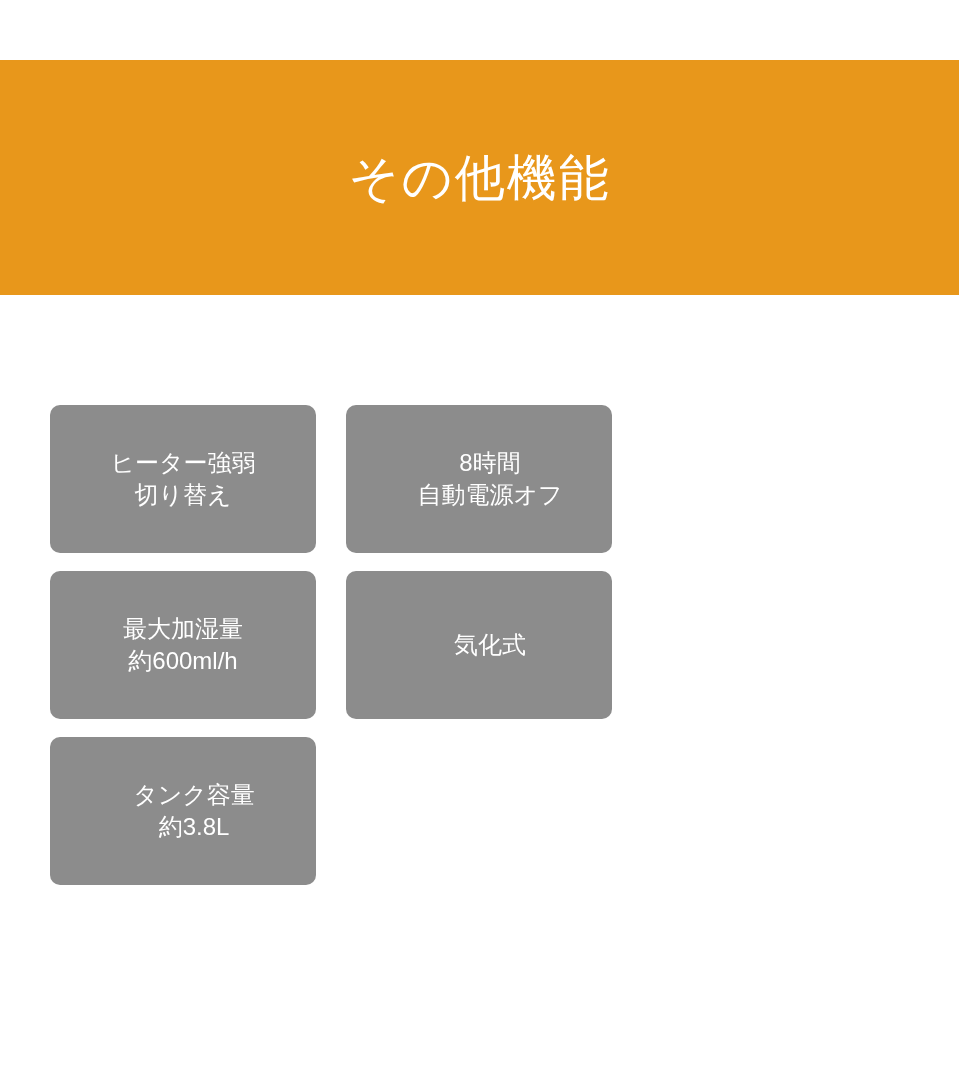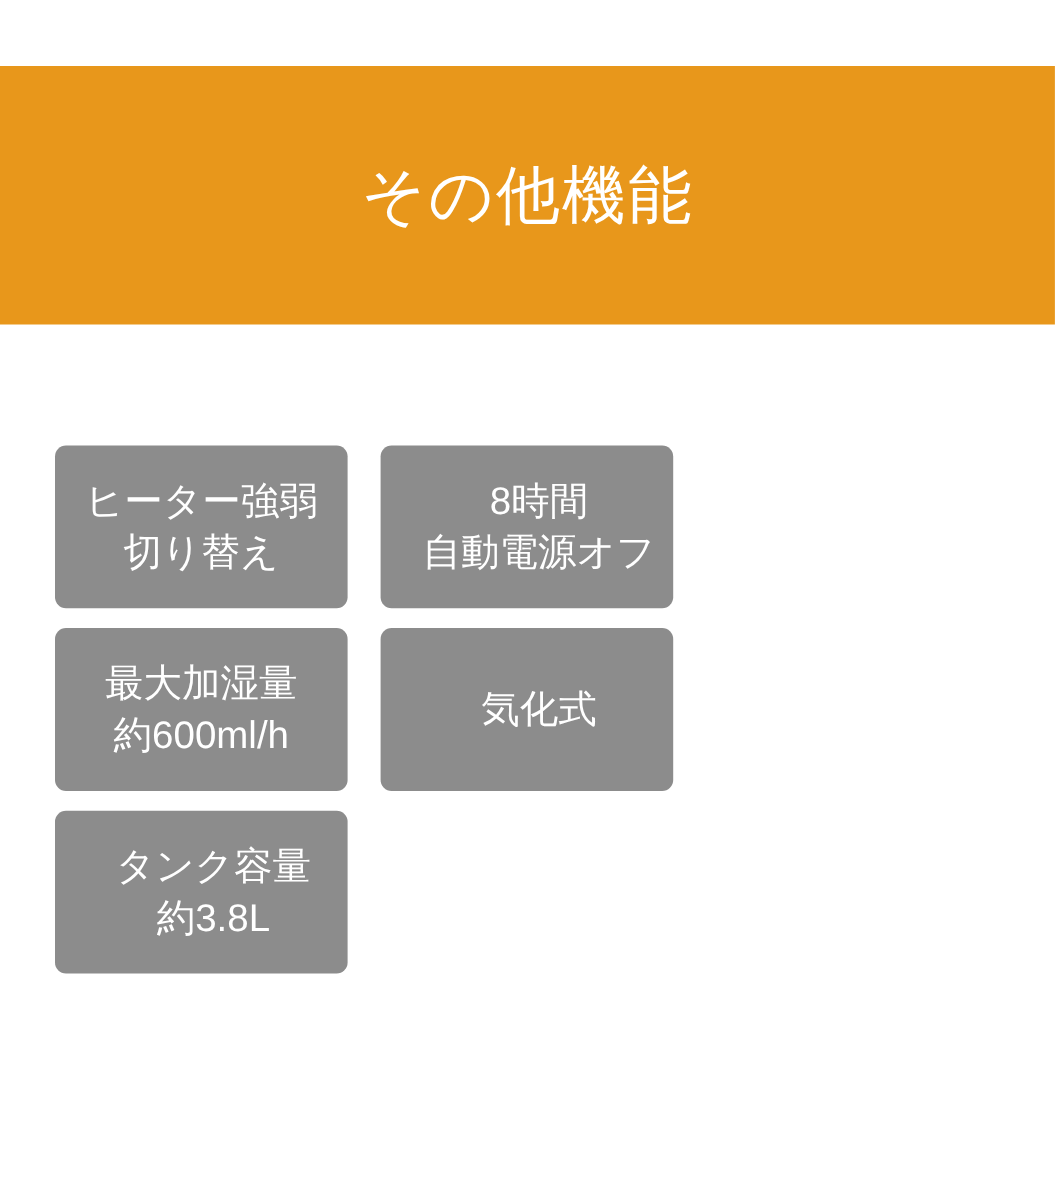--- a/index.html
+++ b/index.html
@@ -25,21 +25,21 @@
     top: 60px;
     width: 959px;
     height: 235px;
     background: #e8971b;
     display: flex;
     align-items: center;
     justify-content: center;
   }
   .header-title {
     color: #ffffff;
-    font-size: 58px;
+    font-size: 50px;
     font-weight: 400;
     letter-spacing: 2px;
     line-height: 1;
     white-space: nowrap;
   }
   .content {
     position: absolute;
     left: 50px;
     top: 405px;
     width: 860px;
@@ -52,21 +52,21 @@
   .chip {
     background: #8c8c8c;
     border-radius: 10px;
     color: #ffffff;
     display: flex;
     align-items: center;
     justify-content: center;
     text-align: center;
     height: 148px;
     margin-right: 30px;
-    font-size: 35px;
+    font-size: 24px;
     line-height: 1.35;
     box-sizing: border-box;
     padding: 0 10px;
   }
   .chip:last-child {
     margin-right: 0;
     padding-left: 32px;
   }
   .chip-w1 { width: 266px; }
   .chip-w2 { width: 266px; }

